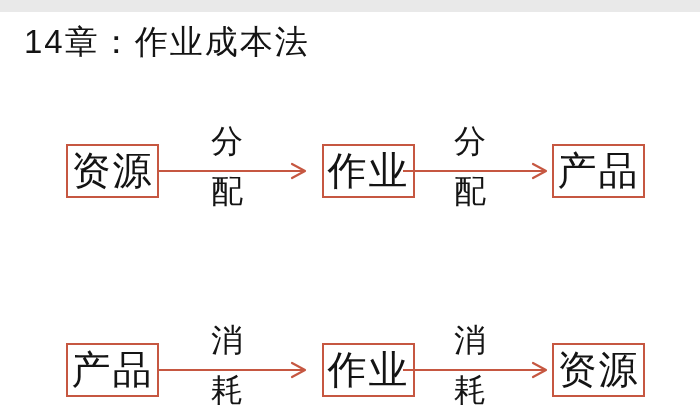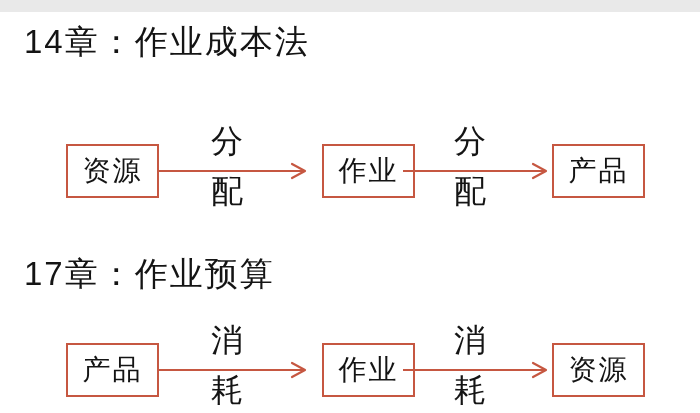--- a/index.html
+++ b/index.html
@@ -30,21 +30,21 @@
   .title-1{top:11px;}
   .title-2{top:243px;}
   .node{
     position:absolute;
     width:93px;height:54px;
     box-sizing:border-box;
     border:2px solid var(--accent);
     background:var(--bg);
     display:flex;align-items:center;justify-content:center;
     font-family:"Liberation Serif","DejaVu Serif", serif;
-    font-size:28px;
+    font-size:39px;
     color:var(--ink);
     letter-spacing:2px;
     white-space:nowrap;
   }
   .row1{top:132px;}
   .row2{top:331px;}
   .col1{left:66px;}
   .col2{left:322px;}
   .col3{left:552px;}
   .arrow{
@@ -81,21 +81,20 @@
   <div class="edge-char" style="left:209px;top:112px;">分</div>
   <div class="edge-char" style="left:209px;top:162px;">配</div>
 
   <svg class="arrow" style="left:403px;top:149px;" width="147" height="20" viewBox="0 0 147 20">
     <line x1="0" y1="10" x2="141" y2="10" stroke="currentColor" stroke-width="2.2"></line>
     <polyline points="130,3 143,10 130,17" fill="none" stroke="currentColor" stroke-width="2.2" stroke-linecap="round" stroke-linejoin="round"></polyline>
   </svg>
   <div class="edge-char" style="left:452px;top:112px;">分</div>
   <div class="edge-char" style="left:452px;top:162px;">配</div>
 
-  <div class="section-title title-2">17章：作业预算</div>
 
   <div class="node row2 col1">产品</div>
   <div class="node row2 col2">作业</div>
   <div class="node row2 col3">资源</div>
 
   <svg class="arrow" style="left:159px;top:348px;" width="150" height="20" viewBox="0 0 150 20">
     <line x1="0" y1="10" x2="144" y2="10" stroke="currentColor" stroke-width="2.2"></line>
     <polyline points="133,3 146,10 133,17" fill="none" stroke="currentColor" stroke-width="2.2" stroke-linecap="round" stroke-linejoin="round"></polyline>
   </svg>
   <div class="edge-char" style="left:209px;top:311px;">消</div>

